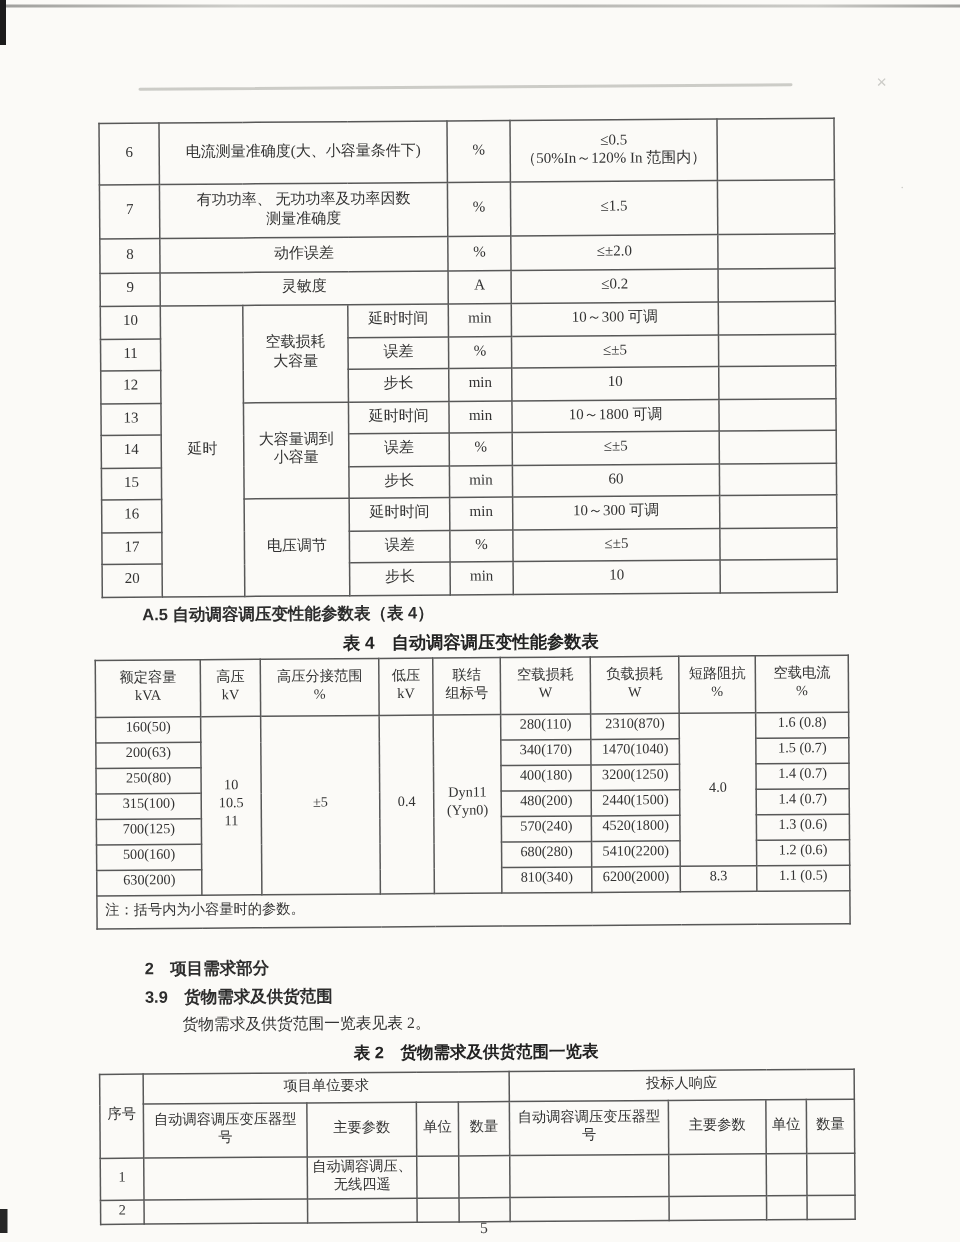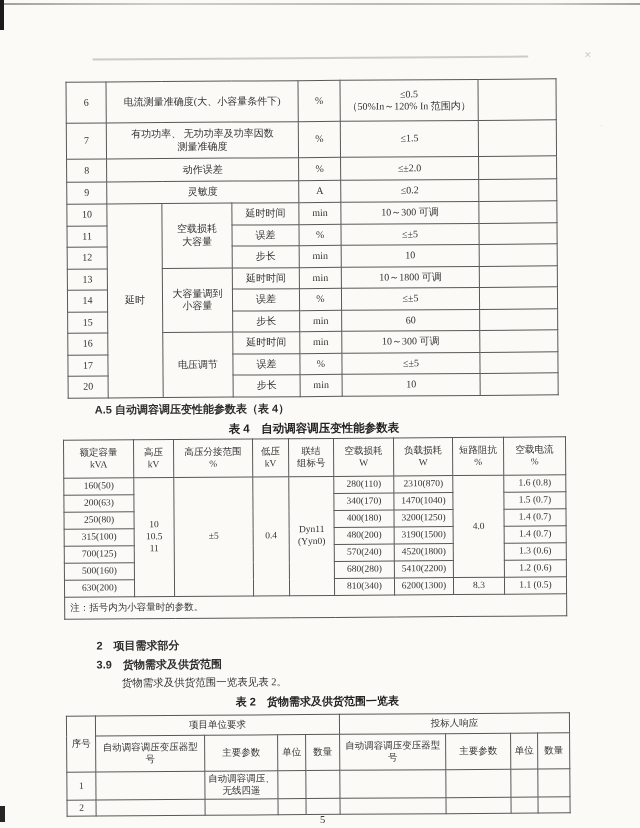--- a/index.html
+++ b/index.html
@@ -243,39 +243,39 @@
         </tr>
         <tr class="dr">
           <td>250(80)</td>
           <td>400(180)</td>
           <td>3200(1250)</td>
           <td>1.4 (0.7)</td>
         </tr>
         <tr class="dr">
           <td>315(100)</td>
           <td>480(200)</td>
-          <td>3190(1500)</td>
+          <td>2440(1500)</td>
           <td>1.4 (0.7)</td>
         </tr>
         <tr class="dr">
           <td>700(125)</td>
           <td>570(240)</td>
           <td>4520(1800)</td>
           <td>1.3 (0.6)</td>
         </tr>
         <tr class="dr">
           <td>500(160)</td>
           <td>680(280)</td>
           <td>5410(2200)</td>
           <td>1.2 (0.6)</td>
         </tr>
         <tr class="dr">
           <td>630(200)</td>
           <td>810(340)</td>
-          <td>6200(1300)</td>
+          <td>6200(2000)</td>
           <td>8.3</td>
           <td>1.1 (0.5)</td>
         </tr>
         <tr class="noterow">
           <td colspan="9" class="note">注：括号内为小容量时的参数。</td>
         </tr>
       </tbody>
     </table>
 
     <div class="h2-1">2　项目需求部分</div>

